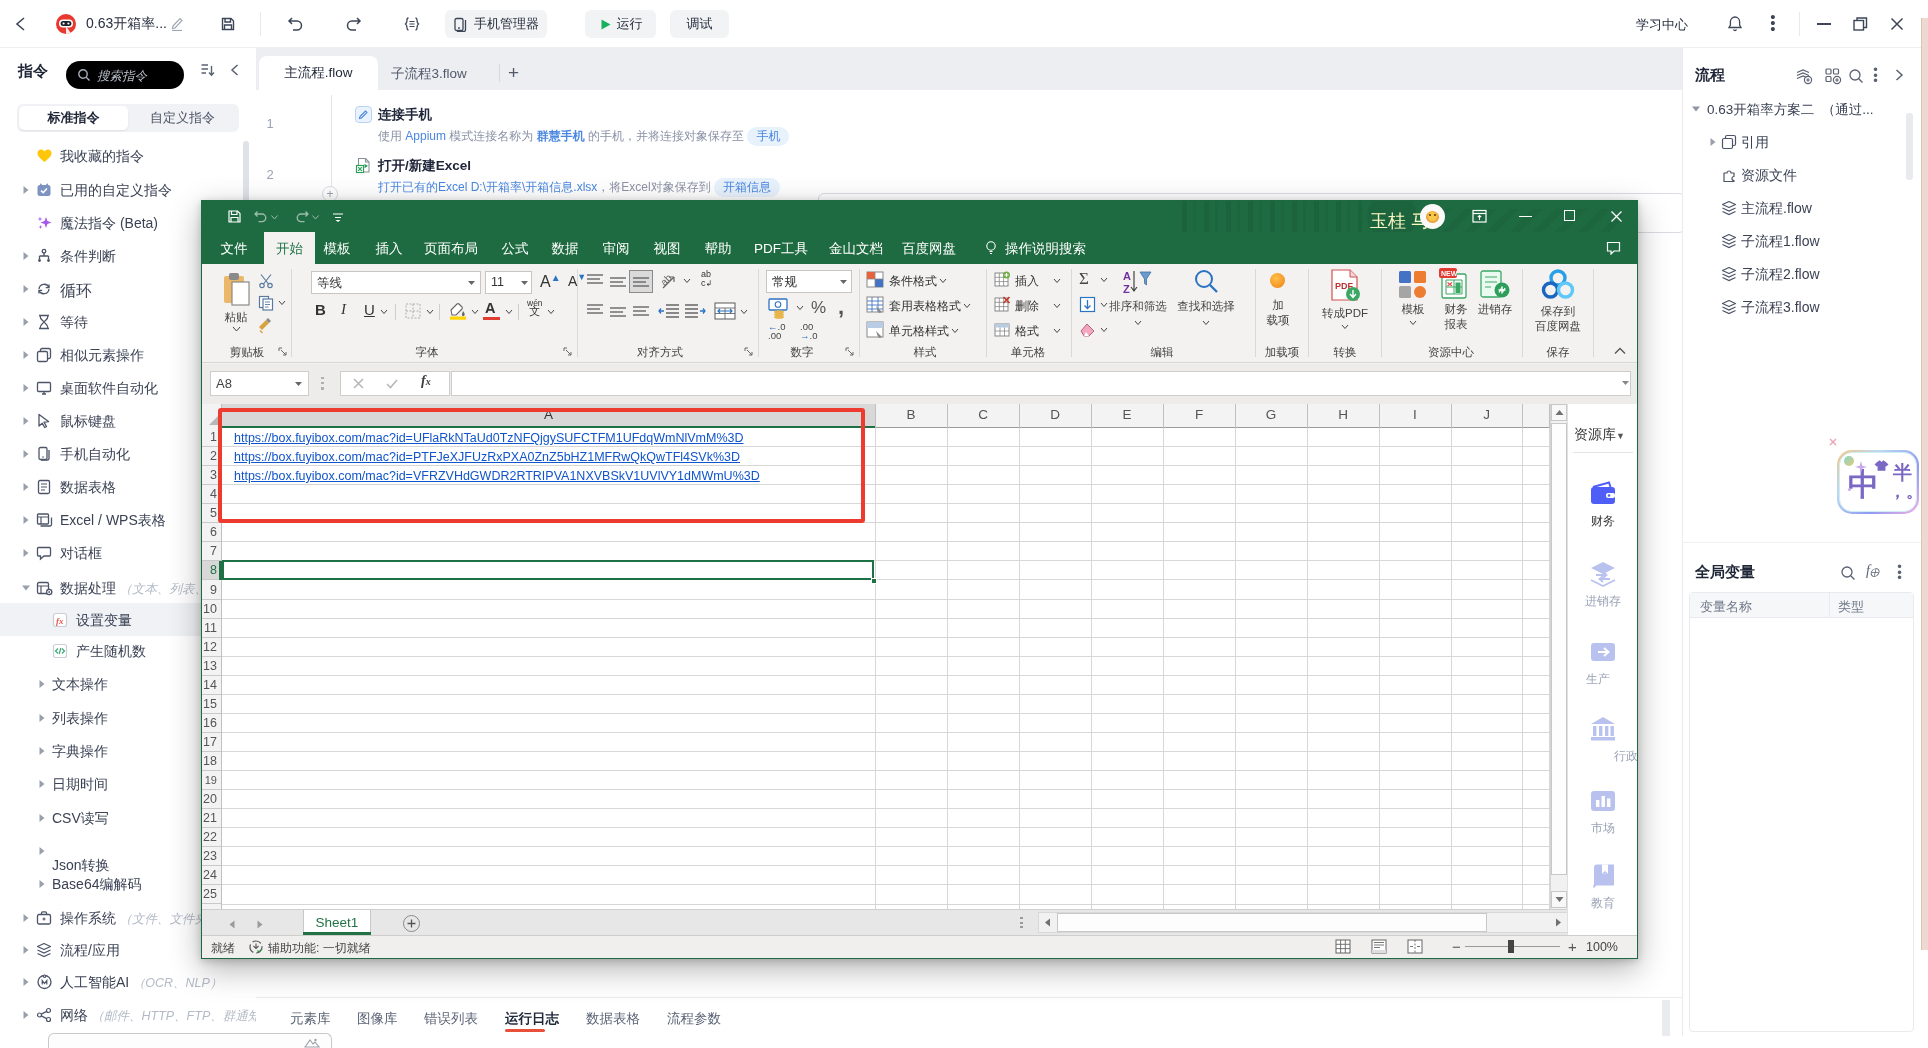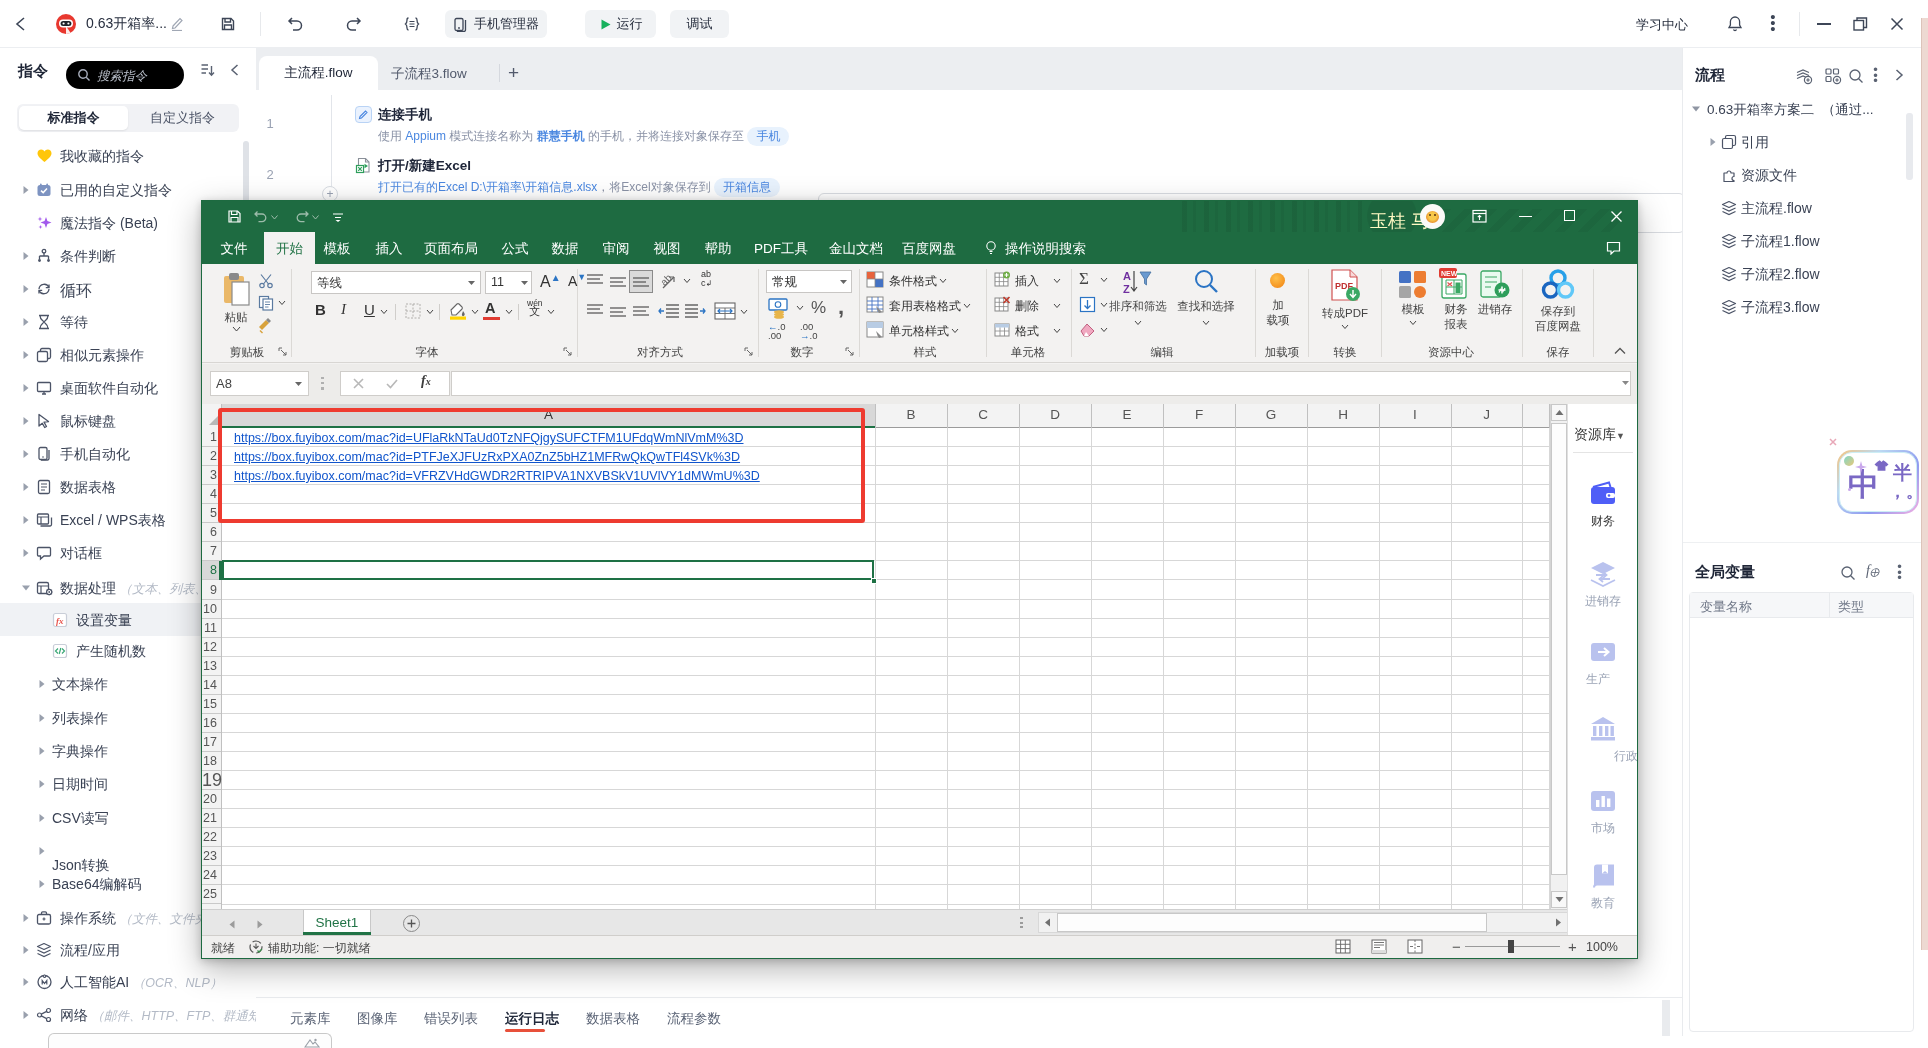--- a/index.html
+++ b/index.html
@@ -882,21 +882,21 @@
     <div class="ab" style="left:0;top:176.5px;width:19px;height:19.06px;font-size:12.5px;color:#555;text-align:right;padding-right:4px;line-height:19.06px;border-bottom:1px solid #c9c9c9;">9</div>
     <div class="ab" style="left:0;top:195.5px;width:19px;height:19.06px;font-size:12.5px;color:#555;text-align:right;padding-right:4px;line-height:19.06px;border-bottom:1px solid #c9c9c9;">10</div>
     <div class="ab" style="left:0;top:214.6px;width:19px;height:19.06px;font-size:12.5px;color:#555;text-align:right;padding-right:4px;line-height:19.06px;border-bottom:1px solid #c9c9c9;">11</div>
     <div class="ab" style="left:0;top:233.7px;width:19px;height:19.06px;font-size:12.5px;color:#555;text-align:right;padding-right:4px;line-height:19.06px;border-bottom:1px solid #c9c9c9;">12</div>
     <div class="ab" style="left:0;top:252.7px;width:19px;height:19.06px;font-size:12.5px;color:#555;text-align:right;padding-right:4px;line-height:19.06px;border-bottom:1px solid #c9c9c9;">13</div>
     <div class="ab" style="left:0;top:271.8px;width:19px;height:19.06px;font-size:12.5px;color:#555;text-align:right;padding-right:4px;line-height:19.06px;border-bottom:1px solid #c9c9c9;">14</div>
     <div class="ab" style="left:0;top:290.8px;width:19px;height:19.06px;font-size:12.5px;color:#555;text-align:right;padding-right:4px;line-height:19.06px;border-bottom:1px solid #c9c9c9;">15</div>
     <div class="ab" style="left:0;top:309.9px;width:19px;height:19.06px;font-size:12.5px;color:#555;text-align:right;padding-right:4px;line-height:19.06px;border-bottom:1px solid #c9c9c9;">16</div>
     <div class="ab" style="left:0;top:329.0px;width:19px;height:19.06px;font-size:12.5px;color:#555;text-align:right;padding-right:4px;line-height:19.06px;border-bottom:1px solid #c9c9c9;">17</div>
     <div class="ab" style="left:0;top:348.0px;width:19px;height:19.06px;font-size:12.5px;color:#555;text-align:right;padding-right:4px;line-height:19.06px;border-bottom:1px solid #c9c9c9;">18</div>
-    <div class="ab" style="left:0;top:367.1px;width:19px;height:19.06px;font-size:18px;color:#555;text-align:right;padding-right:4px;line-height:19.06px;border-bottom:1px solid #c9c9c9;">19</div>
+    <div class="ab" style="left:0;top:367.1px;width:19px;height:19.06px;font-size:11px;color:#555;text-align:right;padding-right:4px;line-height:19.06px;border-bottom:1px solid #c9c9c9;">19</div>
     <div class="ab" style="left:0;top:386.1px;width:19px;height:19.06px;font-size:12.5px;color:#555;text-align:right;padding-right:4px;line-height:19.06px;border-bottom:1px solid #c9c9c9;">20</div>
     <div class="ab" style="left:0;top:405.2px;width:19px;height:19.06px;font-size:12.5px;color:#555;text-align:right;padding-right:4px;line-height:19.06px;border-bottom:1px solid #c9c9c9;">21</div>
     <div class="ab" style="left:0;top:424.3px;width:19px;height:19.06px;font-size:12.5px;color:#555;text-align:right;padding-right:4px;line-height:19.06px;border-bottom:1px solid #c9c9c9;">22</div>
     <div class="ab" style="left:0;top:443.3px;width:19px;height:19.06px;font-size:12.5px;color:#555;text-align:right;padding-right:4px;line-height:19.06px;border-bottom:1px solid #c9c9c9;">23</div>
     <div class="ab" style="left:0;top:462.4px;width:19px;height:19.06px;font-size:12.5px;color:#555;text-align:right;padding-right:4px;line-height:19.06px;border-bottom:1px solid #c9c9c9;">24</div>
     <div class="ab" style="left:0;top:481.4px;width:19px;height:19.06px;font-size:12.5px;color:#555;text-align:right;padding-right:4px;line-height:19.06px;border-bottom:1px solid #c9c9c9;">25</div>
     <div class="ab" style="left:17px;top:157.4px;width:3px;height:19.06px;background:#1e7145;"></div>
     <div class="ab" style="left:20px;top:24px;width:1327px;height:481px;background:repeating-linear-gradient(to bottom,transparent 0 18.06px,#d7d7d7 18.06px 19.06px);"></div>
     <div class="ab" style="left:673px;top:24px;width:1px;height:481px;background:#d7d7d7;"></div>
     <div class="ab" style="left:745px;top:24px;width:1px;height:481px;background:#d7d7d7;"></div>

